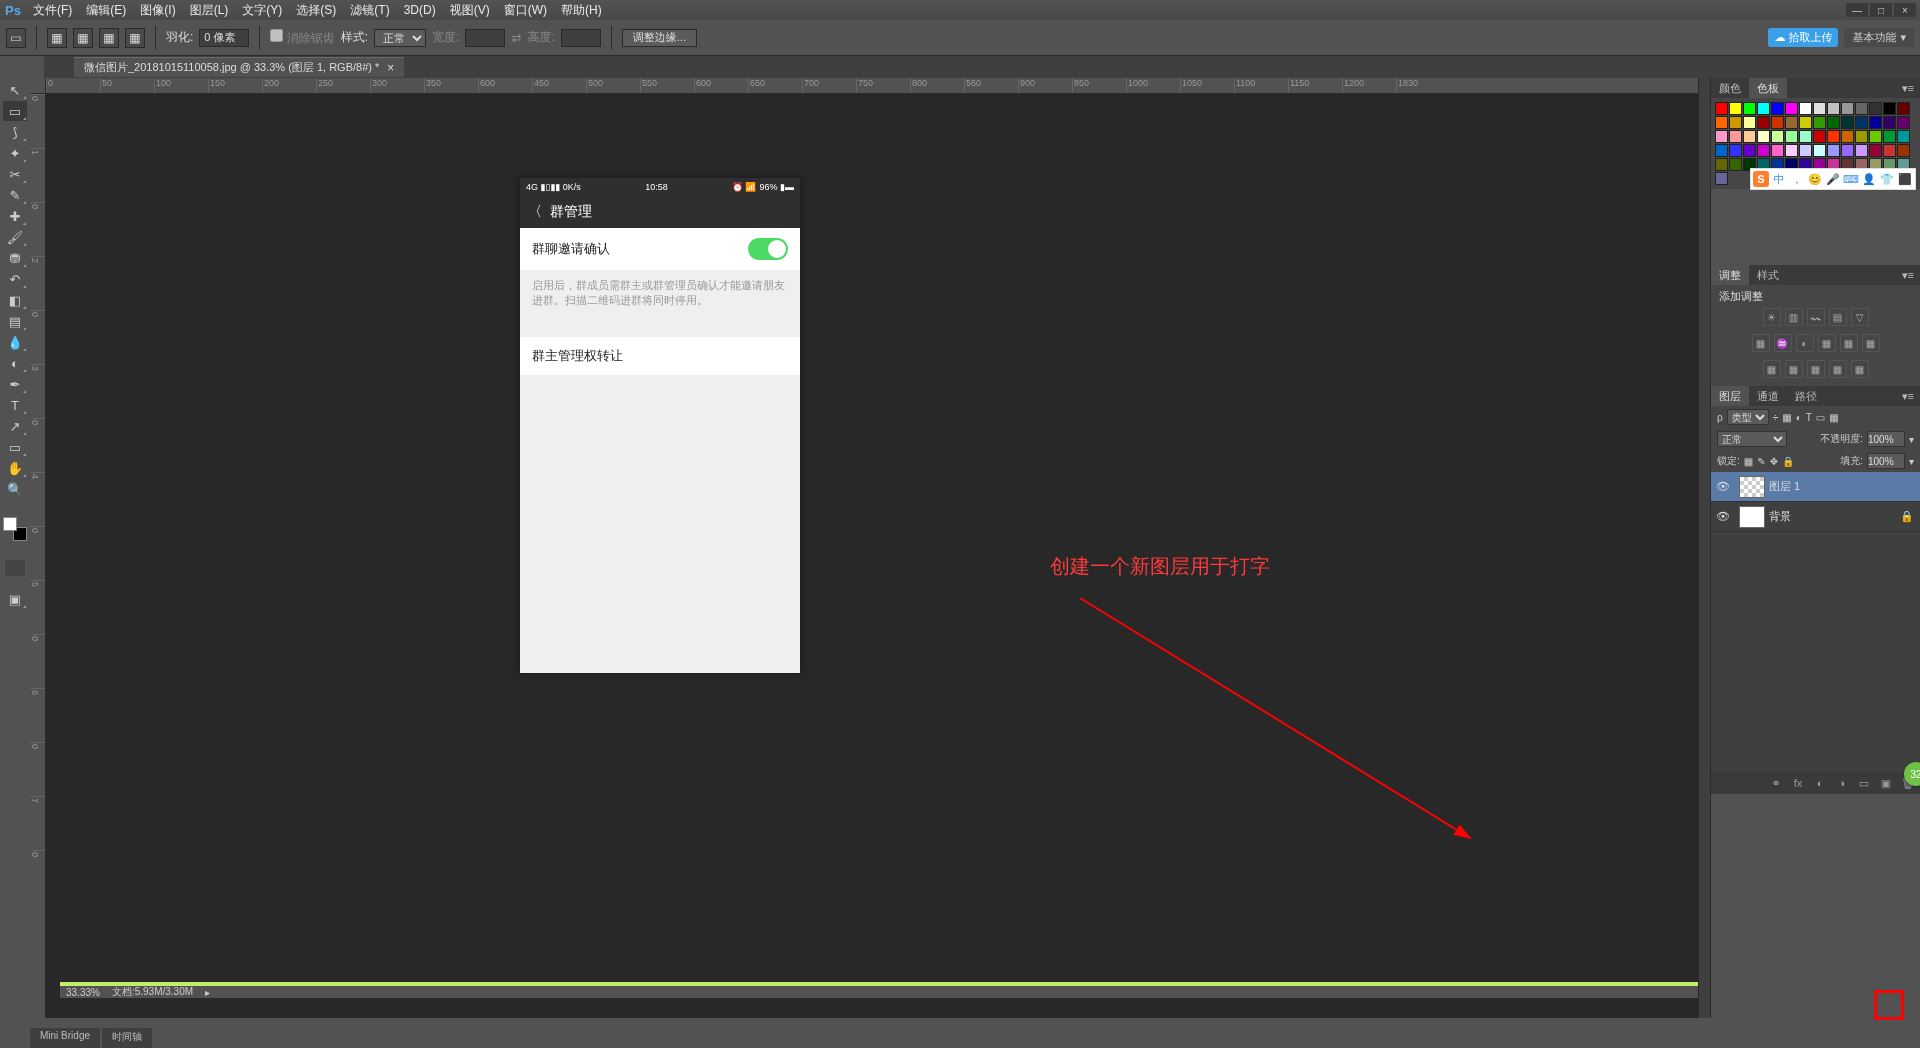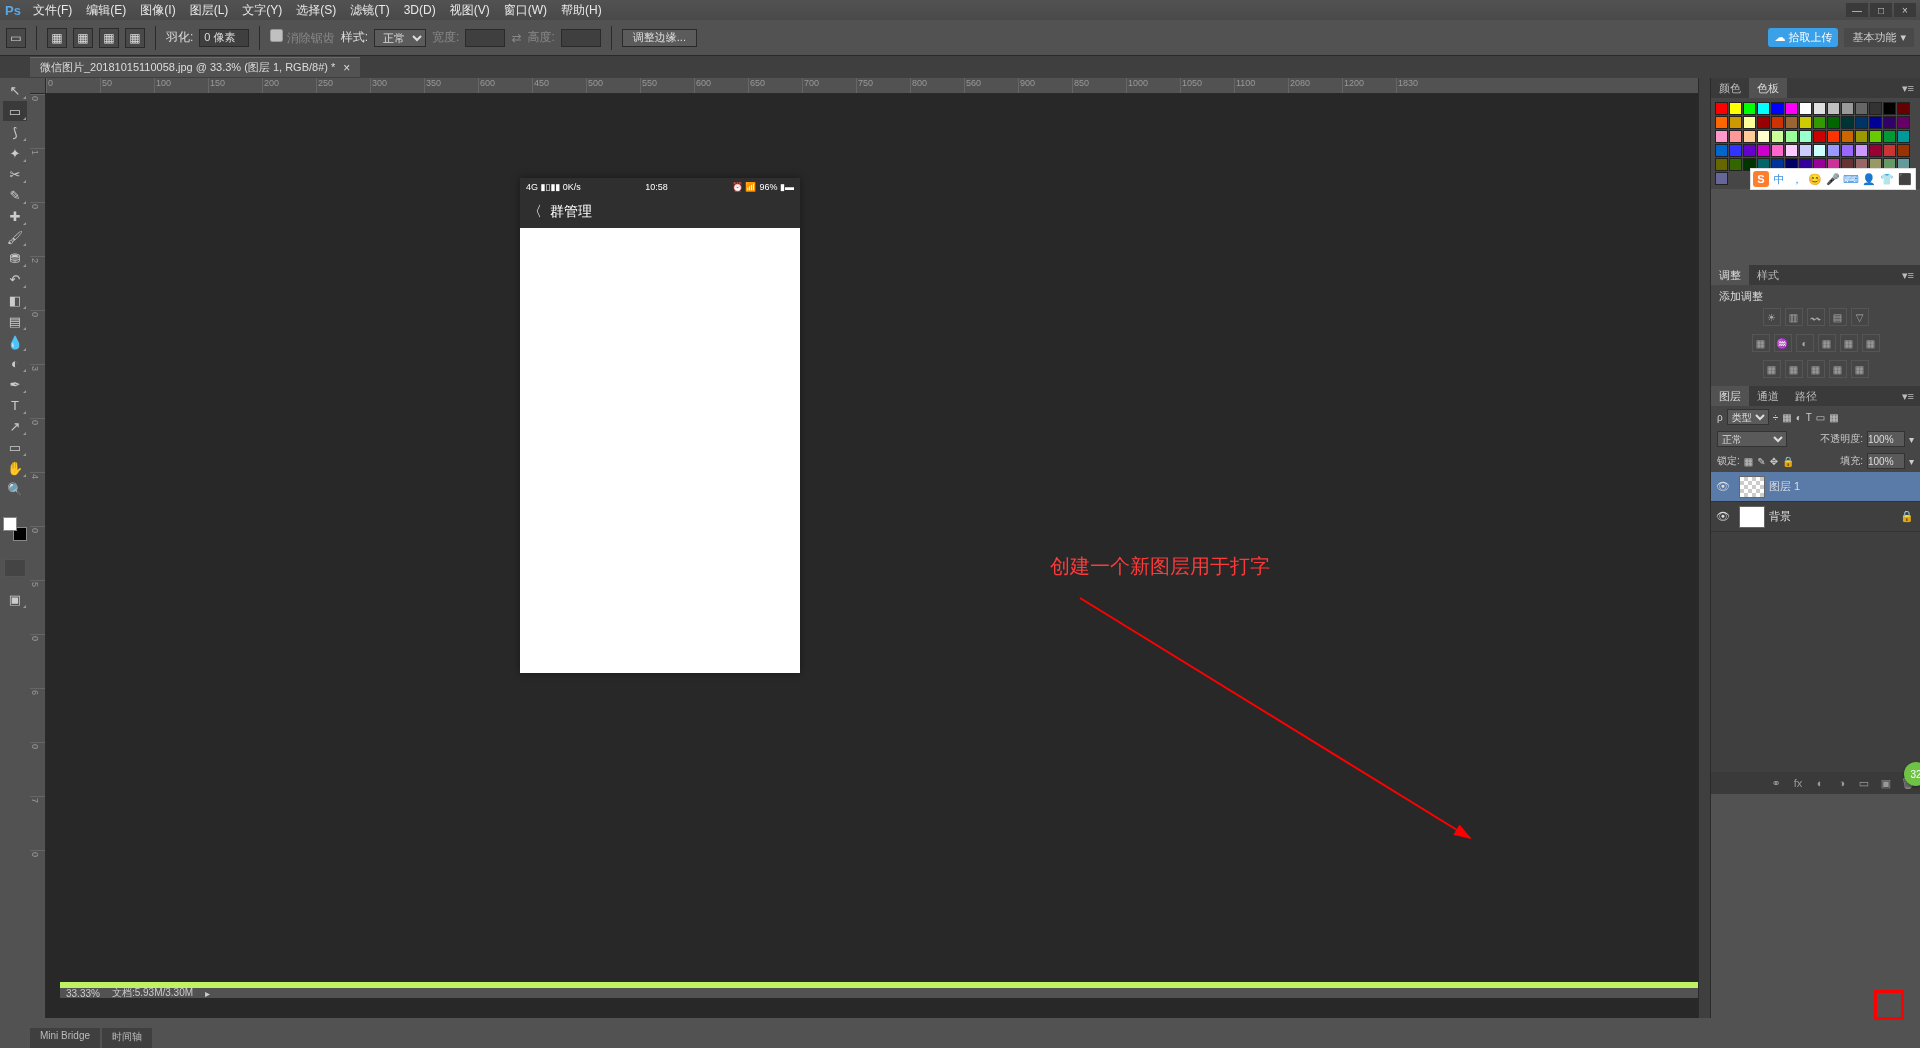--- a/index.html
+++ b/index.html
@@ -16,21 +16,21 @@
 .optbar { height:36px; background:#525252; border-bottom:1px solid #2a2a2a; display:flex; align-items:center; color:#ddd; font-size:12px; padding:0 6px; gap:6px; }
 .opt-icon { width:20px; height:20px; border:1px solid #2a2a2a; background:#494949; display:inline-flex; align-items:center; justify-content:center; }
 .opt-sep { width:1px; height:24px; background:#2a2a2a; margin:0 4px; }
 .opt-input { background:#3f3f3f; border:1px solid #2a2a2a; color:#ddd; height:18px; padding:0 4px; font-size:11px; }
 .opt-select { background:#5b5b5b; border:1px solid #2a2a2a; color:#ddd; height:18px; padding:0 4px; font-size:11px; }
 .opt-right { margin-left:auto; display:flex; align-items:center; gap:6px; }
 .cloud-badge { background:#3aa0e8; color:#fff; padding:2px 6px; border-radius:3px; font-size:11px; display:flex; align-items:center; gap:3px; }
 .workspace-sel { background:#494949; color:#ccc; padding:2px 8px; font-size:11px; display:flex; align-items:center; gap:4px; }
 
 
-.doctab-bar { height:22px; background:#3f3f3f; display:flex; align-items:center; padding-left:30px; }
+.doctab-bar { height:22px; background:#3f3f3f; display:flex; align-items:center; padding-left:30px;margin-left:44px; }
 .doctab { background:#525252; color:#ddd; font-size:11px; padding:2px 10px; border-top:1px solid #6a6a6a; display:flex; align-items:center; gap:8px; }
 .doctab-close { font-size:12px; }
 
 
 .main { position:absolute; top:78px; left:0; right:0; bottom:30px; display:flex; }
 .toolbar { width:30px; background:#525252; display:flex; flex-direction:column; align-items:center; padding-top:2px; gap:1px; }
 .tool { width:24px; height:20px; display:flex; align-items:center; justify-content:center; color:#ccc; font-size:13px; position:relative; }
 .tool.sel { background:#3a3a3a; }
 .tool .corner { position:absolute; right:1px; bottom:1px; width:0; height:0; border-left:3px solid transparent; border-bottom:3px solid #999; }
 .fgbg { position:relative; width:24px; height:24px; margin-top:6px; }
@@ -54,21 +54,21 @@
 .phone-row { background:#fff; padding:10px 12px; display:flex; align-items:center; justify-content:space-between; font-size:13px; color:#222; }
 .phone-desc { font-size:11px; color:#999; padding:8px 12px 12px; line-height:1.4; }
 .toggle { width:40px; height:22px; background:#4cd964; border-radius:11px; position:relative; }
 .toggle::after { content:""; position:absolute; right:2px; top:2px; width:18px; height:18px; background:#fff; border-radius:50%; }
 .phone-gap { height:16px; }
 
 .annotation { position:absolute; color:#ff3a3a; font-size:20px; }
 .arrow-svg { position:absolute; pointer-events:none; }
 .red-box { position:absolute; border:3px solid #ff0000; }
 
-.statusbar { position:absolute; left:30px; right:0; bottom:20px; height:16px; background:#525252; border-top:6px solid #bef264; display:flex; align-items:center; color:#ccc; font-size:10px; padding:0 6px; gap:12px; }
+.statusbar { position:absolute; left:30px; right:0; bottom:20px; height:16px; background:#525252; border-top:4px solid #bef264; display:flex; align-items:center; color:#ccc; font-size:10px; padding:0 6px; gap:12px; }
 .bottom-tabs { position:absolute; left:30px; bottom:0; height:20px; display:flex; gap:2px; }
 .bottom-tab { background:#3f3f3f; color:#bbb; font-size:10px; padding:2px 10px; }
 
 
 .panels { width:210px; background:#525252; display:flex; flex-direction:column; border-left:1px solid #2a2a2a; }
 .panel-tabs { height:20px; background:#3a3a3a; display:flex; align-items:center; font-size:11px; color:#bbb; }
 .panel-tab { padding:0 8px; height:100%; display:flex; align-items:center; }
 .panel-tab.active { background:#525252; color:#ddd; }
 .panel-menu { margin-left:auto; padding:0 6px; }
 .panel-body { background:#464646; }
@@ -217,21 +217,21 @@
         <span>650</span>
         <span>700</span>
         <span>750</span>
         <span>800</span>
         <span>560</span>
         <span>900</span>
         <span>850</span>
         <span>1000</span>
         <span>1050</span>
         <span>1100</span>
-        <span>2080</span>
+        <span>1150</span>
         <span>1200</span>
         <span>1830</span>
       </div>
     <div class="ruler-v" id="rv">
         <span>0</span>
         <span>1</span>
         <span>0</span>
         <span>2</span>
         <span>0</span>
         <span>3</span>
@@ -248,20 +248,31 @@
 
     <div class="phone">
       <div class="phone-status">
         <span>4G ▮▯▮▮ 0K/s</span>
           <span class="mid">10:58</span>
           <span>⏰ 📶 96% ▮▬</span>
       </div>
       <div class="phone-header">
         <span>〈</span>
         <span>群管理</span>
+      </div>
+      <div class="phone-body">
+        <div class="phone-row">
+          <span>群聊邀请确认</span>
+          <div class="toggle"></div>
+        </div>
+        <div class="phone-desc">启用后，群成员需群主或群管理员确认才能邀请朋友进群。扫描二维码进群将同时停用。</div>
+        <div class="phone-gap"></div>
+        <div class="phone-row">
+          <span>群主管理权转让</span>
+        </div>
       </div>
     </div>
 
     <div class="annotation" style="top:475px; left:1020px;">创建一个新图层用于打字</div>
     <svg class="arrow-svg" style="top:490px; left:1040px;" width="420" height="290">
       <defs>
           <marker id="ah" markerWidth="10" markerHeight="10" refX="8" refY="3" orient="auto">
             <path d="M0,0 L0,6 L9,3 z" fill="#ff0000"></path>
           </marker>
         </defs>

